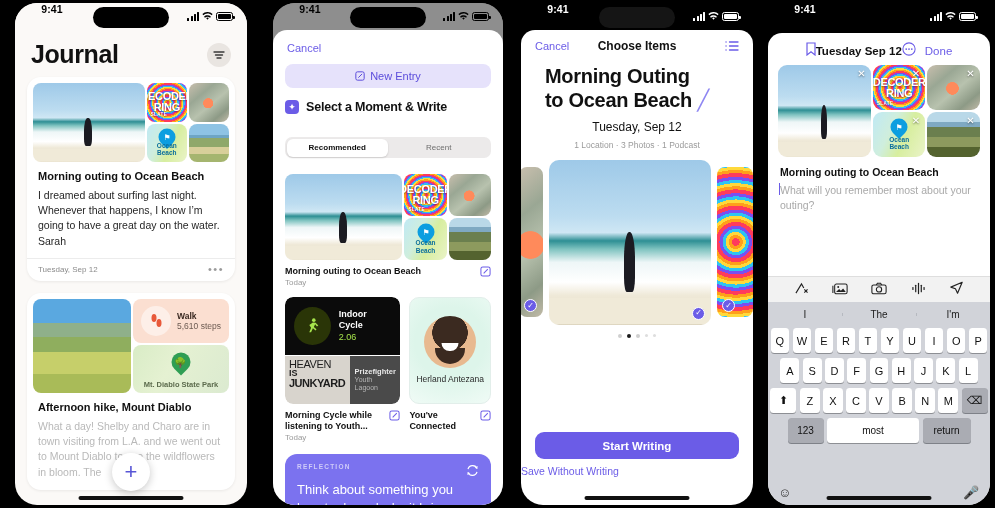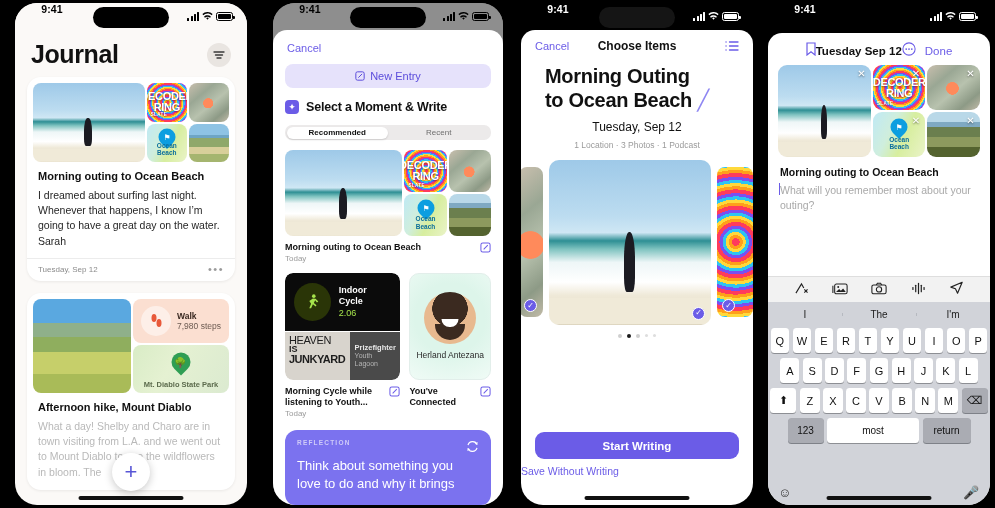--- a/index.html
+++ b/index.html
@@ -189,21 +189,21 @@
   .new-entry {
     margin:8px 12px 0; height:24px; border-radius:8px; background:#e6e2fb;
     display:flex;align-items:center;justify-content:center;gap:5px;
     color:#5b4ddb; font-size:11px; font-weight:500;
   }
   .sec-head { display:flex;align-items:center;gap:7px;padding:12px 12px 7px; }
   .sec-ico { width:14px;height:14px;border-radius:4px;background:#6b5ce7;
     display:flex;align-items:center;justify-content:center;color:#fff;font-size:9px;}
   .sec-head b{font-size:12.5px;color:#111;letter-spacing:-.2px}
   .seg {
-    margin:4px 12px; height:15px; border-radius:7px; background:#eceaea;
+    margin:16px 12px; height:21px; border-radius:7px; background:#eceaea;
     display:flex; padding:1.5px;
   }
   .seg div{flex:1;display:flex;align-items:center;justify-content:center;font-size:8px;color:#6e6e6e;border-radius:6px;}
   .seg div.on{background:#fff;color:#111;font-weight:bold;box-shadow:0 1px 2px rgba(0,0,0,.14)}
   .sugg-card { margin:10px 12px 0; }
   .sugg-meta{display:flex;align-items:flex-start;justify-content:space-between;margin-top:6px;}
   .sugg-meta b{font-size:9px;color:#111;display:block;line-height:1.3}
   .sugg-meta span{font-size:8px;color:#9b9b9b;display:block}
   .pen-ico{color:#6b5ce7;font-size:11px;flex:0 0 auto;margin-left:6px}
   .two-col{display:flex;gap:9px;margin:10px 12px 0;}
@@ -388,21 +388,21 @@
               <div class="hs-circ">
                 <svg width="13" height="15" viewBox="0 0 13 15">
                     <g fill="#e8593a">
                       <ellipse cx="4" cy="5" rx="2.5" ry="4"></ellipse>
                       <ellipse cx="9" cy="10" rx="2.5" ry="4"></ellipse>
                     </g>
                   </svg>
               </div>
               <div class="hs-txt">
                 <b>Walk</b>
-                <span>7,980 steps</span>
+                <span>5,610 steps</span>
               </div>
             </div>
             <div class="hstat-map">
               <span class="park-pin">
                   <span>🌳</span>
                 </span>
               <em>Mt. Diablo State Park</em>
             </div>
           </div>
         </div>

